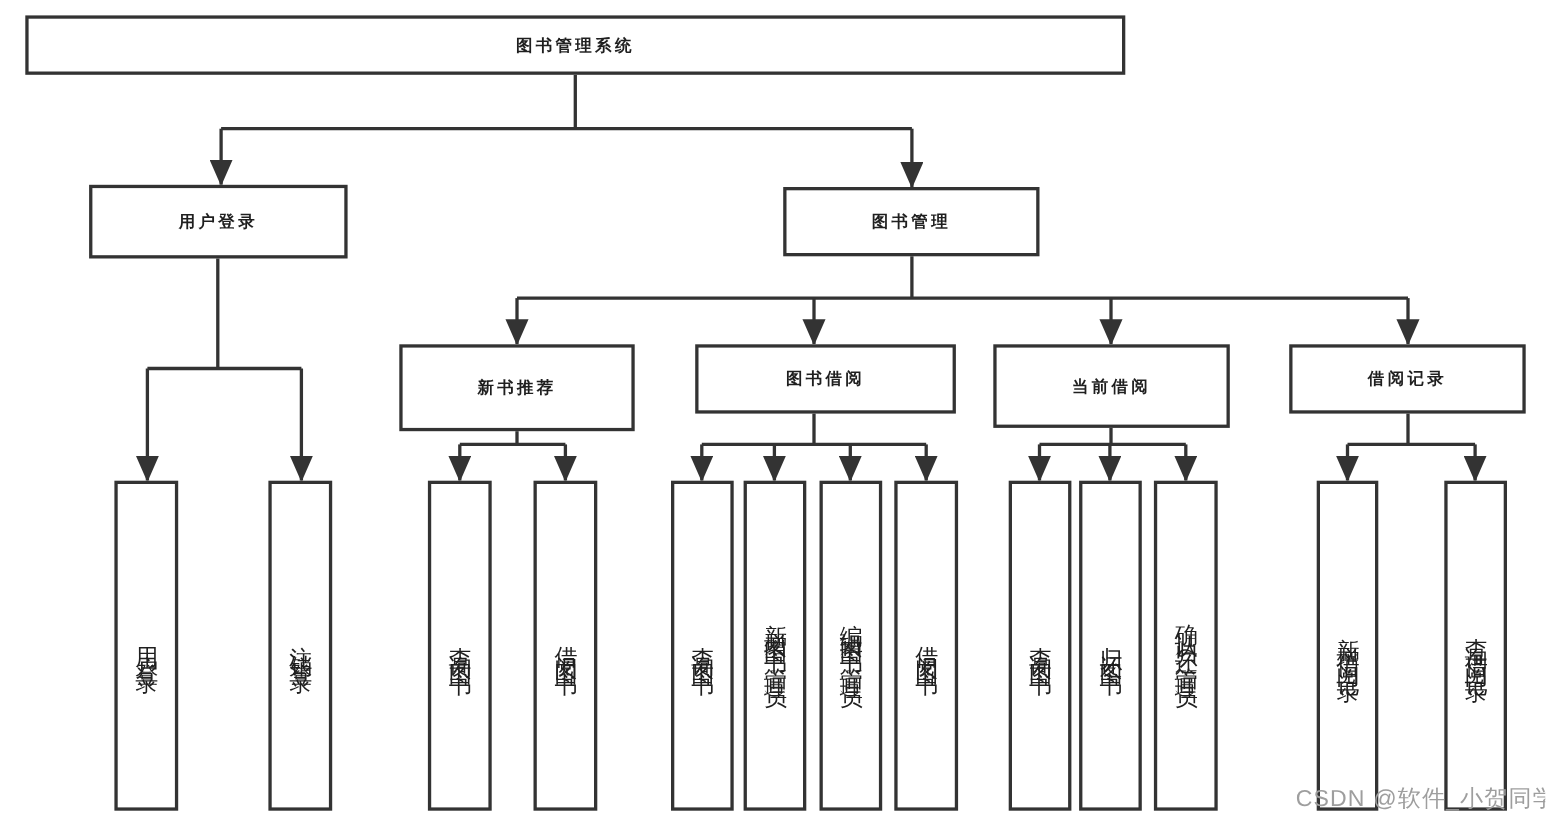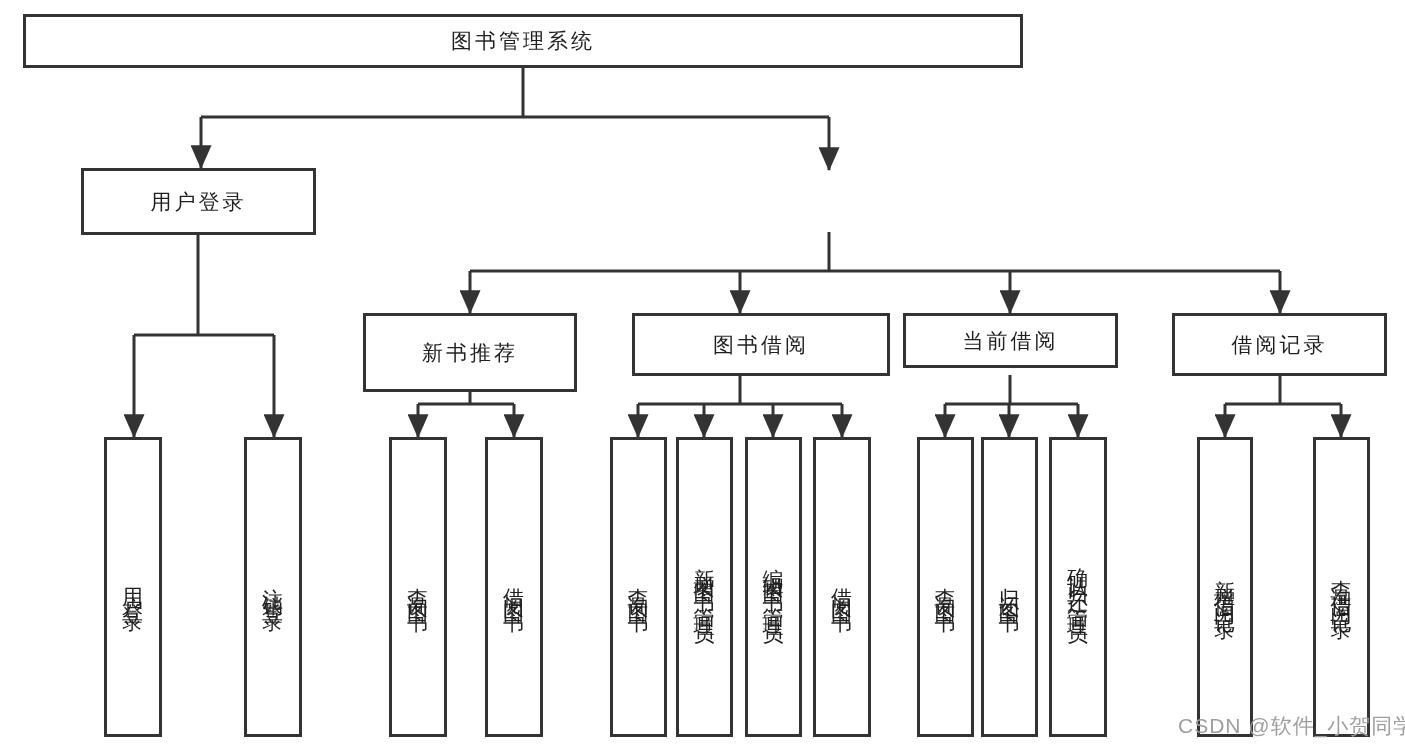--- a/index.html
+++ b/index.html
@@ -16,21 +16,21 @@
   .node{
     position:absolute;
     box-sizing:border-box;
     border:3px solid var(--line,#333);
     background:#ffffff;
     display:flex;align-items:center;justify-content:center;
     color:var(--ink,#1f1f1f);
     z-index:2;
   }
   .node.h span{
-    font-size:21px;font-weight:400;letter-spacing:3px;white-space:nowrap;
+    font-size:15px;font-weight:700;letter-spacing:3px;white-space:nowrap;
   }
   .node.v .vtext{
     writing-mode:vertical-rl;
     text-orientation:mixed;
     font-size:21px;font-weight:500;
     letter-spacing:8px;
     line-height:1;
     white-space:nowrap;
   }
   .watermark{
@@ -89,28 +89,31 @@
     <path class="w a" d="M1341,404 V437"></path>
   </svg>
 
   <div class="node h" style="left:23px;top:14px;width:1000px;height:54px">
     <span>图书管理系统</span>
   </div>
 
   <div class="node h" style="left:81px;top:168px;width:235px;height:67px">
     <span>用户登录</span>
   </div>
+  <div class="node h" style="left:712px;top:170px;width:233px;height:63px">
+    <span>图书管理</span>
+  </div>
 
   <div class="node h" style="left:363px;top:313px;width:214px;height:79px">
     <span>新书推荐</span>
   </div>
-  <div class="node h" style="left:632px;top:313px;width:258px;height:63px">
+  <div class="node h" style="left:632px;top:313px;width:237px;height:63px">
     <span>图书借阅</span>
   </div>
-  <div class="node h" style="left:903px;top:313px;width:215px;height:55px">
+  <div class="node h" style="left:903px;top:313px;width:215px;height:76px">
     <span>当前借阅</span>
   </div>
   <div class="node h" style="left:1172px;top:313px;width:215px;height:63px">
     <span>借阅记录</span>
   </div>
 
   <div class="node v" style="left:104px;top:437px;width:58px;height:300px">
     <span class="vtext">用户登录</span>
   </div>
   <div class="node v" style="left:244px;top:437px;width:58px;height:300px">

